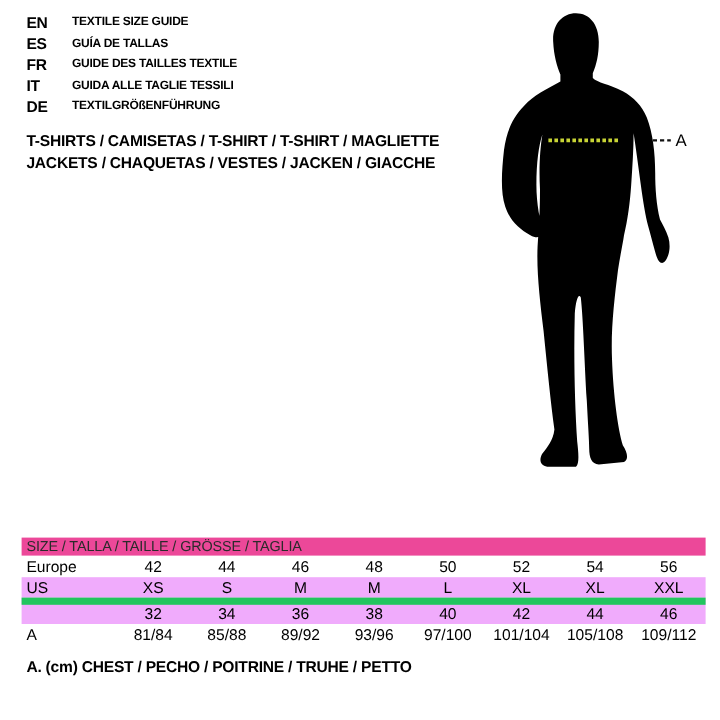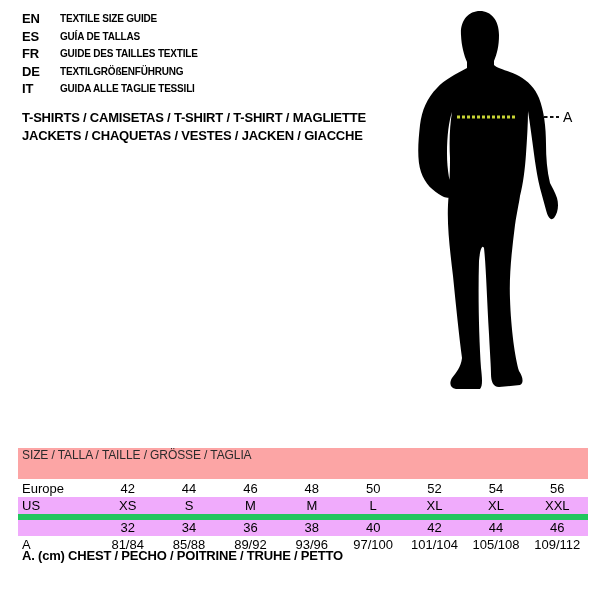--- a/index.html
+++ b/index.html
@@ -16,21 +16,21 @@
   
   .categories{position:absolute;left:22px;top:109px;}
   .cat-line{font-weight:700;font-size:13px;letter-spacing:-0.2px;line-height:18px;white-space:nowrap;}
   
   .figure-wrap{position:absolute;left:395px;top:0;width:205px;height:412px;}
   
   .gender-line{position:absolute;left:22px;top:417px;font-weight:700;font-size:13px;letter-spacing:-0.2px;}
   
   .size-table{position:absolute;left:18px;top:448px;width:570px;}
   .st-header{
-    height:31px;line-height:15px;background:#fca5a5;color:#2b2b2b;
+    height:15px;line-height:15px;background:#ec4899;color:#2b2b2b;
     font-size:12px;padding-left:4px;margin-bottom:1px;letter-spacing:-0.1px;
   }
   .st-row{display:flex;height:17px;line-height:17px;font-size:13px;}
   .st-row.gray{background:#f0abfc;}
   .st-row.gray + .st-row.gray{border-top:6px solid #22c55e;height:16px;line-height:16px;}
   .st-label{width:75px;padding-left:4px;text-align:left;}
   .st-cell{flex:1;text-align:center;}
   
   .footer-note{position:absolute;left:22px;top:548px;font-weight:700;font-size:13px;letter-spacing:-0.2px;}
 </style>
@@ -46,26 +46,26 @@
     </div>
     <div class="lang-row">
       <span class="lang-code">ES</span>
       <span class="lang-label">GUÍA DE TALLAS</span>
     </div>
     <div class="lang-row">
       <span class="lang-code">FR</span>
       <span class="lang-label">GUIDE DES TAILLES TEXTILE</span>
     </div>
     <div class="lang-row">
+      <span class="lang-code">IT</span>
+      <span class="lang-label">GUIDA ALLE TAGLIE TESSILI</span>
+    </div>
+    <div class="lang-row">
       <span class="lang-code">DE</span>
       <span class="lang-label">TEXTILGRÖßENFÜHRUNG</span>
-    </div>
-    <div class="lang-row">
-      <span class="lang-code">IT</span>
-      <span class="lang-label">GUIDA ALLE TAGLIE TESSILI</span>
     </div>
   </div>
 
   <div class="categories">
     <div class="cat-line">T-SHIRTS / CAMISETAS / T-SHIRT / T-SHIRT / MAGLIETTE</div>
     <div class="cat-line">JACKETS / CHAQUETAS / VESTES / JACKEN / GIACCHE</div>
   </div>
 
   <div class="figure-wrap">
     <svg width="205" height="412" viewBox="0 0 205 412" xmlns="http://www.w3.org/2000/svg">

